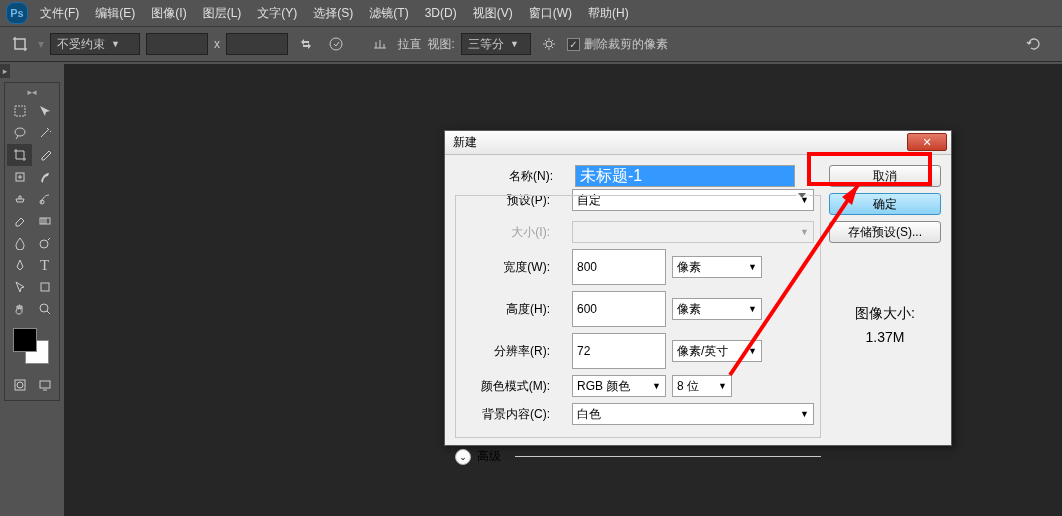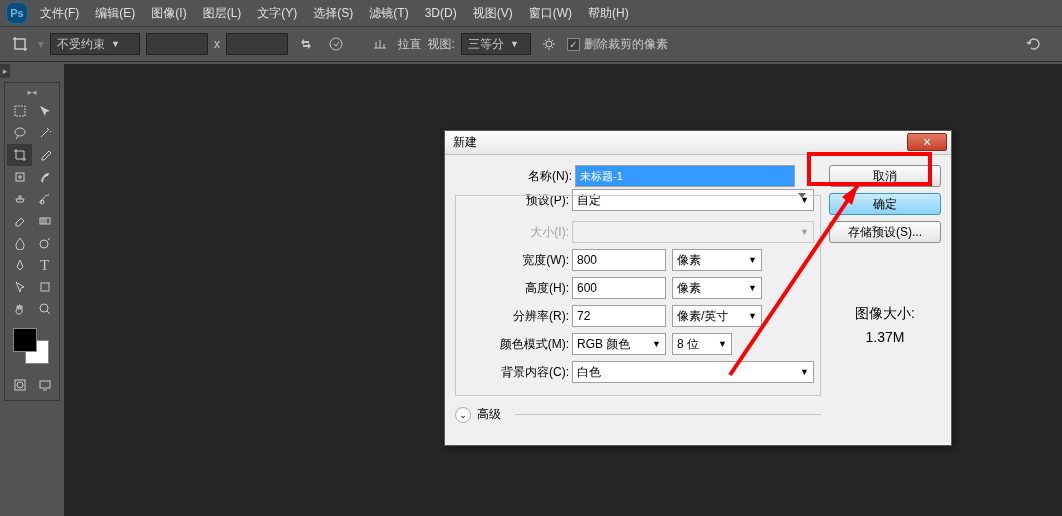--- a/index.html
+++ b/index.html
@@ -40,28 +40,28 @@
 
 .dialog { position: absolute; left: 444px; top: 130px; width: 508px; height: 316px; background: #f0f0f0; border: 1px solid #5a5a5a; box-shadow: 2px 2px 8px rgba(0,0,0,0.5); font-size: 12px; color: #000; }
 .dialog-title { height: 24px; background: linear-gradient(#fdfdfd, #e8e8e8); border-bottom: 1px solid #c0c0c0; display: flex; align-items: center; padding: 0 4px 0 8px; font-size: 12px; position: relative; }
 .dialog-close { position: absolute; right: 4px; top: 2px; width: 40px; height: 18px; background: linear-gradient(#e47a68, #c8402a); border: 1px solid #8a2a1a; border-radius: 2px; color: #fff; display: flex; align-items: center; justify-content: center; font-size: 11px; }
 
 .dialog-body { display: flex; padding: 10px 10px 10px 0; height: calc(100% - 24px); }
 .dialog-left { flex: 1; padding-left: 10px; }
 .dialog-right { width: 120px; padding-left: 8px; display: flex; flex-direction: column; gap: 6px; align-items: stretch; }
 
 .form-row { display: flex; align-items: center; margin-bottom: 6px; }
-.form-label { width: 120px; text-align: right; padding-right: 3px; font-size: 12px; }
+.form-label { width: 120px; text-align: right; padding-right: 22px; font-size: 12px; }
 .form-label.disabled { color: #a0a0a0; }
-.form-input { flex: 1; height: 22px; background: #fff; border: 1px solid #a0a0a0; padding: 0 4px; font-size: 11px; display: flex; align-items: center; }
+.form-input { flex: 1; height: 22px; background: #fff; border: 1px solid #a0a0a0; padding: 0 4px; font-size: 16px; display: flex; align-items: center; }
 .form-input.selected { background: #3399ff; color: #fff; }
 .form-select { height: 22px; background: #fff; border: 1px solid #a0a0a0; padding: 0 4px; font-size: 12px; display: flex; align-items: center; justify-content: space-between; }
 .form-select .arrow { font-size: 9px; margin-left: 4px; }
 .form-select.disabled { background: #f0f0f0; border-color: #c8c8c8; color: #a0a0a0; }
-.form-numinput { width: 94px; height: 22px; background: #fff; border: 1px solid #a0a0a0; padding: 0 4px; font-size: 12px; display: flex; align-items: center; }
+.form-numinput { width: 94px; height: 36px; background: #fff; border: 1px solid #a0a0a0; padding: 0 4px; font-size: 12px; display: flex; align-items: center; }
 .form-unit { width: 90px; margin-left: 6px; }
 
 .fieldset { border: 1px solid #c8c8c8; border-top: none; margin-top: 8px; padding: 8px 6px 6px 6px; position: relative; }
 .fieldset-top { position: absolute; top: 0; left: 0; right: 0; height: 0; border-top: 1px solid #c8c8c8; }
 .fieldset-gap { position: absolute; top: -1px; right: 10px; width: 14px; height: 2px; background: #f0f0f0; }
 .save-arrow { position: absolute; top: -6px; right: 12px; width: 12px; height: 12px; }
 
 .advanced-row { display: flex; align-items: center; margin-top: 10px; justify-content: center; gap: 6px; }
 .advanced-chevron { width: 16px; height: 16px; border: 1px solid #b0b0b0; border-radius: 8px; display: flex; align-items: center; justify-content: center; font-size: 9px; background: #fcfcfc; }
 

